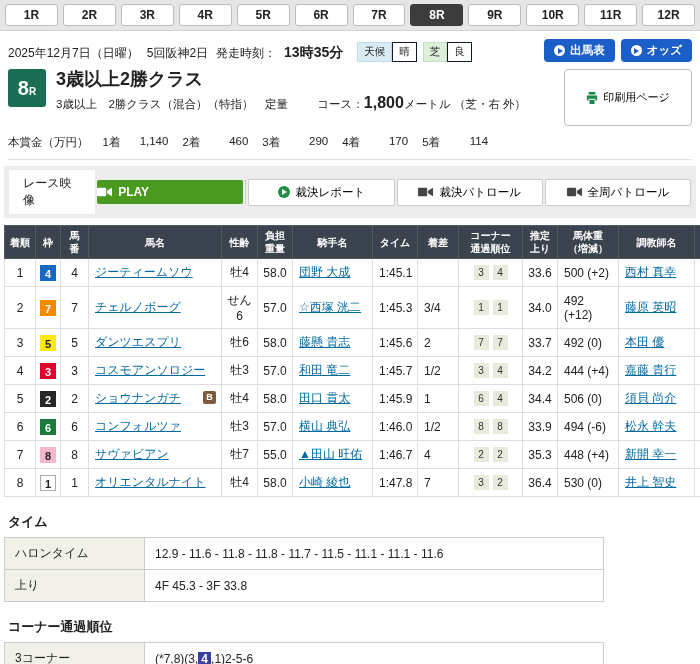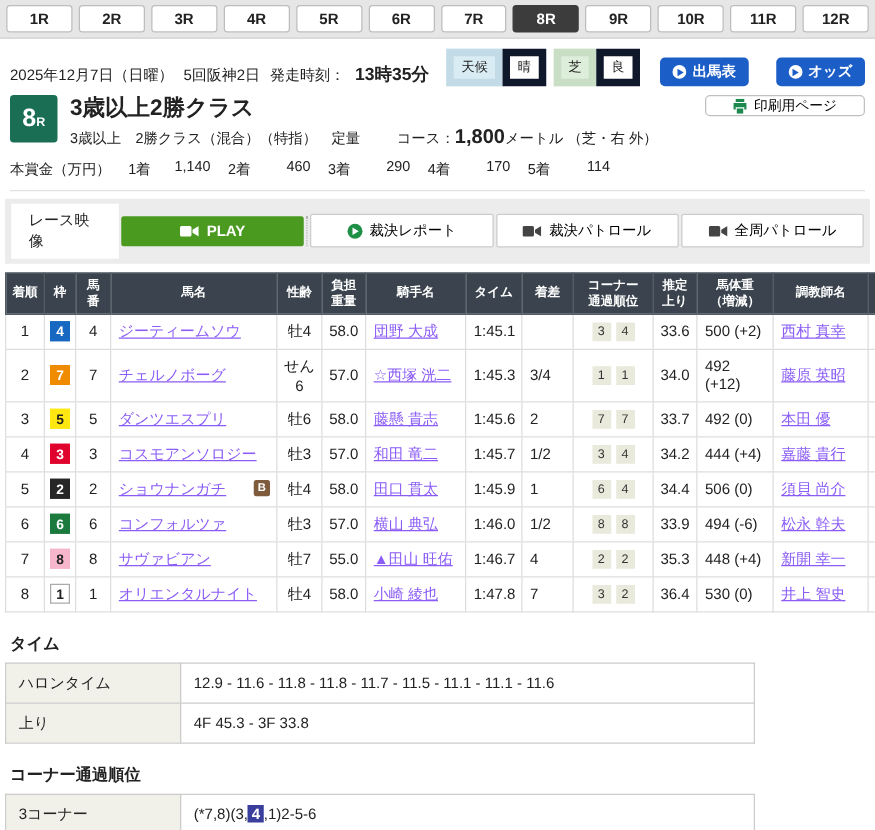--- a/index.html
+++ b/index.html
@@ -5,55 +5,55 @@
   *{box-sizing:border-box;margin:0;padding:0}
   body{width:700px;font-family:"Liberation Sans","DejaVu Sans",sans-serif;background:#fff;color:#222}
   
   .tabbar{display:flex;gap:5px;background:#e6e6e6;padding:4px 5px;border-bottom:1px solid #d2d2d2}
   .tab{flex:1;text-align:center;background:#fff;border:1px solid #bdbdbd;border-radius:3px;font-size:12px;font-weight:bold;padding:3px 0;cursor:pointer;color:#222}
   .tab.active{background:#3c3c3c;color:#fff;border-color:#3c3c3c}
   
   .inforow{display:flex;align-items:flex-end;margin:8px 8px 0;font-size:12px;gap:8px}
   .start-time{font-weight:bold;font-size:14px}
   .chips{display:flex;margin-left:6px}
-  .chip{font-size:10.5px;padding:2px 6px;border:6px solid #0f172a;background:#fff}
+  .chip{font-size:10.5px;padding:2px 6px;border:1px solid #0f172a;background:#fff}
   .chip.c-w{background:#d9ebf3;border-color:#c3dbe7}
   .chip.c-t{background:#ddeeda;border-color:#c9dfc5;margin-left:6px}
-  .bluebtns{margin-left:auto;display:flex;gap:22px}
+  .bluebtns{margin-left:auto;display:flex;gap:6px}
   .btn-blue{background:#1b5ec7;color:#fff;border:none;border-radius:4px;font-size:11.5px;font-weight:bold;padding:4px 10px;display:flex;align-items:center;gap:5px;cursor:pointer}
   .wcirc{width:11px;height:11px;border-radius:50%;background:#fff;display:inline-flex;align-items:center;justify-content:center}
   .gcirc{width:12px;height:12px;border-radius:50%;background:#1f8f46;display:inline-flex;align-items:center;justify-content:center}
   .tri{width:0;height:0;border-top:3px solid transparent;border-bottom:3px solid transparent;border-left:5px solid #fff;margin-left:1px}
   .tri-b{border-left-color:#1b5ec7}
   
   .racehead{display:flex;margin:7px 8px 0}
   .rno{width:38px;height:38px;background:#1a6e54;color:#fff;border-radius:3px;display:flex;align-items:center;justify-content:center;font-weight:bold;margin-right:10px}
   .rno .n{font-size:20px}.rno .r{font-size:10px;margin-top:7px}
   .rtitle{font-size:18px;font-weight:bold;line-height:1.15}
   .rcond{font-size:11.5px;margin-top:4px;color:#222}
   .dist{font-size:16px;font-weight:bold}
   .rightbtns{margin-left:auto;display:flex;flex-direction:column;gap:6px}
-  .btn-white{border:1px solid #c0c0c0;border-radius:4px;background:#fff;font-size:11px;padding:0 8px;display:flex;align-items:center;justify-content:center;gap:5px;min-width:128px;cursor:pointer}
+  .btn-white{border:1px solid #c0c0c0;border-radius:4px;background:#fff;font-size:11px;padding:20px 8px;display:flex;align-items:center;justify-content:center;gap:5px;min-width:128px;cursor:pointer}
   
   .prizeline{display:flex;align-items:flex-start;font-size:11.5px;margin:9px 8px 0;padding-bottom:9px;border-bottom:1px solid #e2e2e2;gap:14px}
   .pz{display:flex}
   .pzv{display:inline-block;min-width:42px;text-align:right;margin-left:6px}
   
   .videobar{margin:6px 4px 0;background:#ececec;padding:4px 5px;display:flex;align-items:center;gap:2px}
   .vb-label{background:#fff;padding:5px 14px;font-size:12px}
-  .btn-play{background:#4a9a1f;color:#fff;font-weight:bold;width:152px;padding:5px 0;border-radius:2px;font-size:12px;display:flex;justify-content:center;align-items:center;gap:6px;border:none;cursor:pointer}
+  .btn-play{background:#4a9a1f;color:#fff;font-weight:bold;width:152px;padding:5px 0;border-radius:2px;font-size:12px;display:flex;align-items:center;gap:6px;border:none;cursor:pointer}
   .btn-pat{background:#fff;border:1px solid #ccc;border-radius:2px;font-size:11.5px;padding:5px 0;width:152px;display:flex;justify-content:center;align-items:center;gap:6px;cursor:pointer}
   .vsep{border-left:1px dotted #b5b5b5;height:24px}
   
   .results{border-collapse:collapse;margin:7px 4px 0;width:692px;table-layout:fixed}
   .results th{background:#3b444e;color:#fff;font-size:10px;font-weight:bold;padding:3px 1px;border:1px solid #525b64;line-height:1.3;vertical-align:middle}
   .results th .h2{display:block}
   .results td{border:1px solid #dedede;font-size:12px;padding:5px 3px;text-align:center;vertical-align:middle}
   .al{text-align:left !important;padding-left:6px !important}
-  .lk{color:#8b5cf6;text-decoration:underline;cursor:pointer}
+  .lk{color:#0369a1;text-decoration:underline;cursor:pointer}
   .waku{display:inline-block;width:16px;height:16px;line-height:16px;font-size:11px;font-weight:bold;text-align:center}
   .cb{display:inline-block;width:15px;height:15px;line-height:15px;background:#e9e9dc;font-size:10px;margin:0 2px;color:#333}
   .bq{float:right;background:#7d5b3c;color:#fff;font-size:9px;font-weight:bold;width:13px;height:13px;line-height:13px;text-align:center;border-radius:2px;margin:1px 2px 0 0}
   .bq:empty{display:none}
   
   .sh{font-size:13px;font-weight:bold;margin:16px 8px 6px}
   .infotbl{border-collapse:collapse;margin:0 4px;width:600px;font-size:12px}
   .infotbl td{border:1px solid #ccc;padding:7px 10px}
   .infotbl .ilab{background:#f1f1e9;width:140px}
   .nbox{display:inline-block;background:#3a3f9d;color:#fff;padding:0 3px;font-weight:bold}

